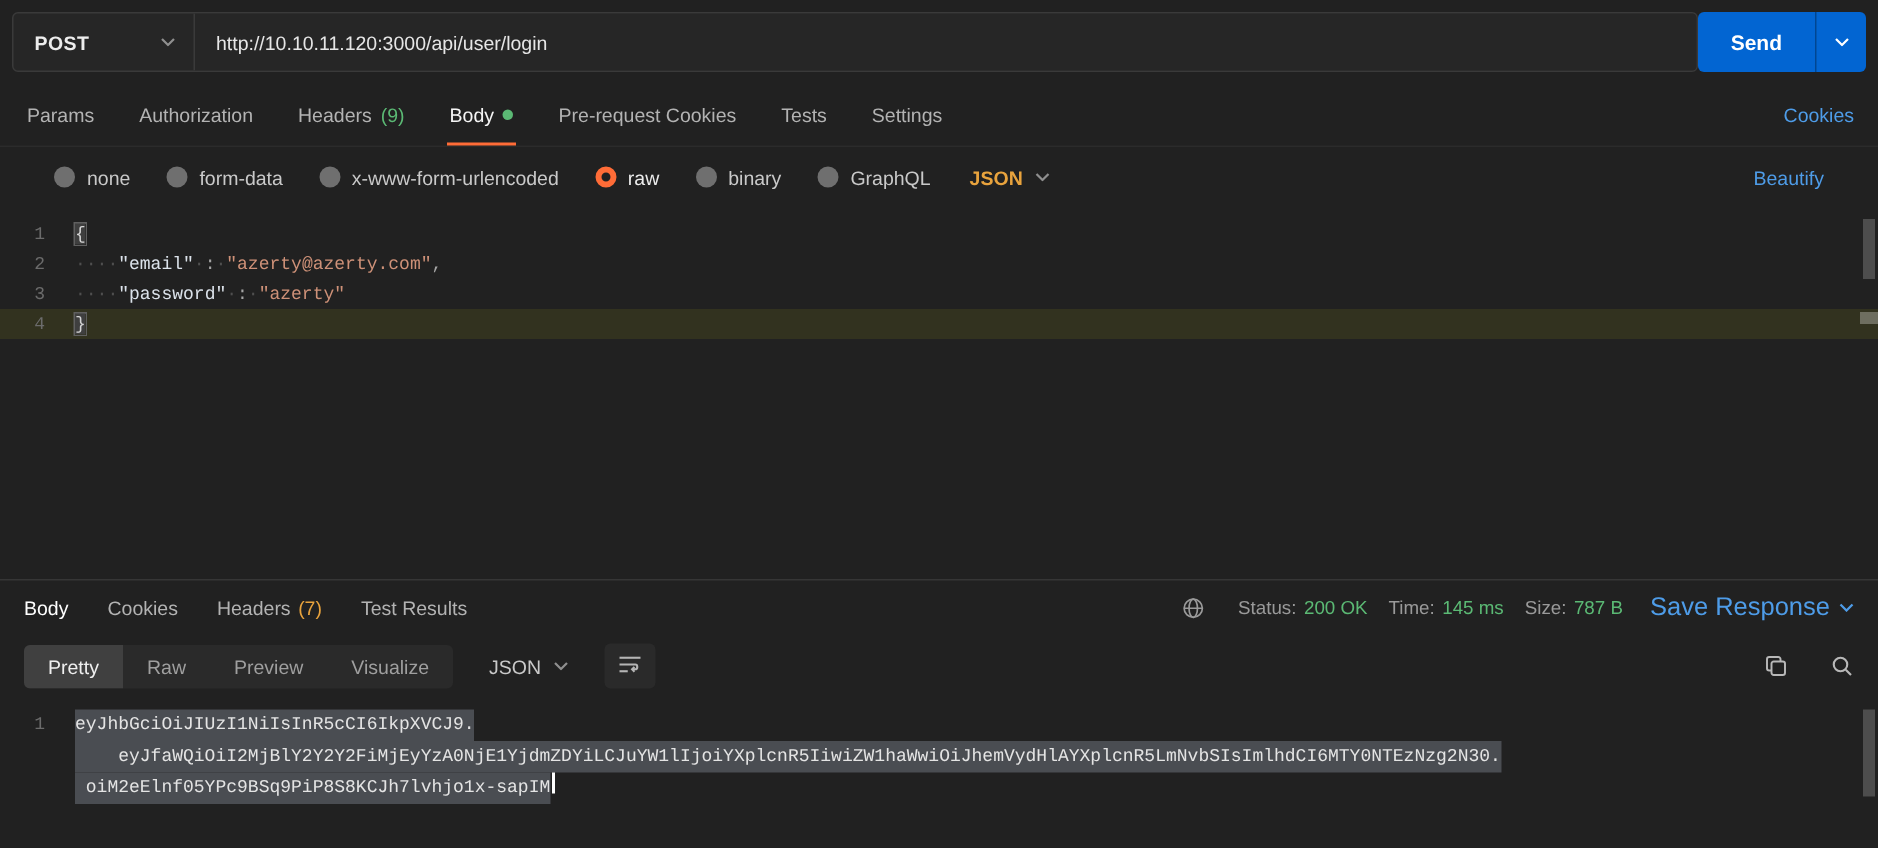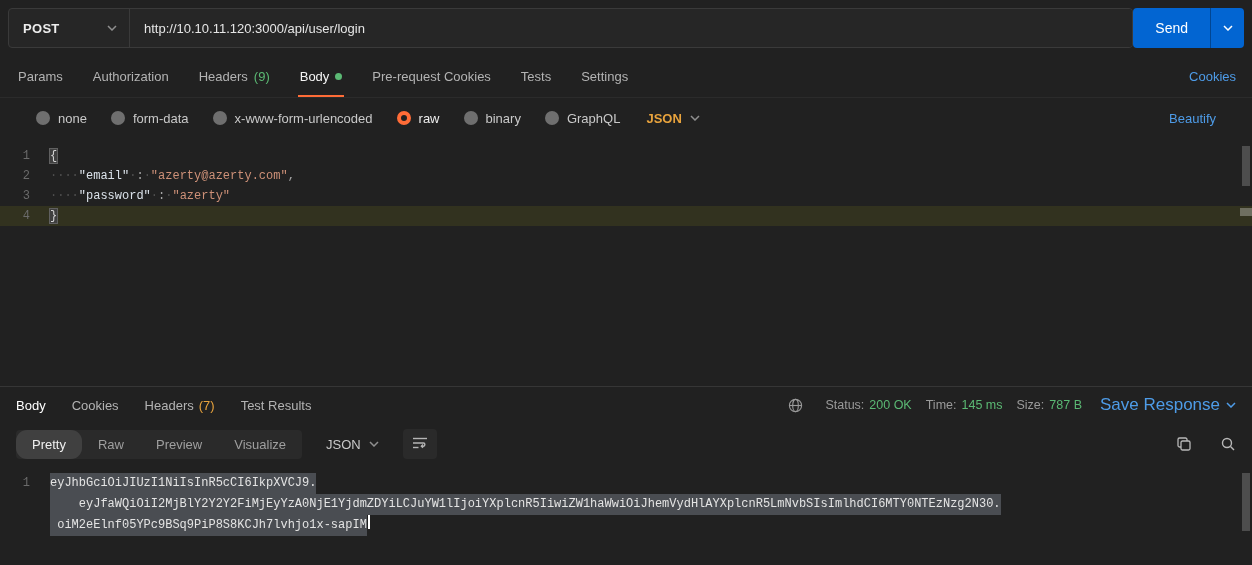--- a/index.html
+++ b/index.html
@@ -14,21 +14,21 @@
     font-family:"Liberation Sans","DejaVu Sans",sans-serif;font-size:13px;
   }
   
   .topbar{display:flex;align-items:flex-start;padding:8px;height:56px}
   .url-group{flex:1;display:flex;align-items:stretch;height:40px;background:#262626;border:1px solid #3a3a3a;border-radius:4px;overflow:hidden}
   .method-select{display:flex;align-items:center;justify-content:space-between;width:120px;padding:0 12px 0 14px;color:#ededed;font-weight:700;font-size:13px;letter-spacing:.3px;cursor:pointer;flex-shrink:0}
   .chev{color:#8f8f8f;display:inline-flex;align-items:center}
   .url-divider{width:1px;background:#3a3a3a}
   .url-input{flex:1;background:#262626;border:none;outline:none;color:#e6e6e6;font-size:13px;padding:0 14px;font-family:"Liberation Sans","DejaVu Sans",sans-serif}
   .send-group{display:flex;height:40px;border-radius:4px;overflow:hidden;flex-shrink:0}
-  .send-main{background:var(--blue);color:#fff;font-weight:400;font-size:14px;display:flex;align-items:center;padding:16px 22px;cursor:pointer}
+  .send-main{background:var(--blue);color:#fff;font-weight:700;font-size:14px;display:flex;align-items:center;padding:16px 22px;cursor:pointer}
   .send-caret{background:var(--blue);border-left:1px solid rgba(0,0,0,.3);width:34px;display:flex;align-items:center;justify-content:center;color:#fff;cursor:pointer}
   
   .req-tabs{display:flex;align-items:center;padding:0 16px;height:42px;font-size:13px;border-bottom:1px solid #2b2b2b}
   .tabs-list{display:flex;height:100%}
   .tab{display:flex;align-items:center;gap:6px;color:#b3b3b3;margin-right:26px;height:100%;cursor:pointer;padding:0 2px}
   .tab.active{color:#f5f5f5;box-shadow:inset 0 -2px 0 var(--accent)}
   .tab-count{color:var(--green)}
   .body-dot{width:7px;height:7px;border-radius:50%;background:var(--green);display:inline-block}
   .cookies-link{margin-left:auto;color:var(--link);cursor:pointer}
   
@@ -62,21 +62,21 @@
   .rtab.active{color:#ffffff}
   .rtab-count{color:var(--amber)}
   .resp-meta{margin-left:auto;display:flex;align-items:center;font-size:12.5px;color:#9a9a9a}
   .globe{color:#9a9a9a;display:inline-flex;margin-right:8px;cursor:pointer}
   .meta-pair{display:flex;gap:5px;margin-left:14px}
   .meta-val{color:var(--green)}
   .save-resp{color:var(--link);display:flex;align-items:center;gap:6px;margin-left:18px;cursor:pointer;font-size:17px}
   
   .resp-toolbar{display:flex;align-items:center;padding:0 16px;height:42px}
   .seg{display:flex;background:#2a2a2a;border-radius:4px;overflow:hidden}
-  .vtab{padding:7px 16px;color:#9f9f9f;font-size:13px;cursor:pointer;border-radius:11px}
+  .vtab{padding:7px 16px;color:#9f9f9f;font-size:13px;cursor:pointer;border-radius:0}
   .vtab.active{background:#404040;color:#f0f0f0}
   .resp-lang{display:flex;align-items:center;gap:8px;color:#c9c9c9;font-size:13px;margin-left:12px;padding:7px 12px;border-radius:4px;cursor:pointer}
   .wrap-btn{margin-left:12px;width:34px;height:30px;display:flex;align-items:center;justify-content:center;background:#2a2a2a;border-radius:4px;color:#b5b5b5;cursor:pointer}
   .resp-actions{margin-left:auto;display:flex;align-items:center;gap:28px;color:#b8b8b8}
   .icon-btn{display:inline-flex;cursor:pointer}
   
   .resp-body{position:relative;font-family:"Liberation Mono","DejaVu Sans Mono",monospace;font-size:12px;padding-top:8px;height:100px}
   .resp-line{display:flex;line-height:21px;white-space:pre}
   .sel{background:var(--selection);color:#e4e4e4}
   .cursor{display:inline-block;width:2px;height:14px;background:#fff;vertical-align:-2px;margin-left:1px}

